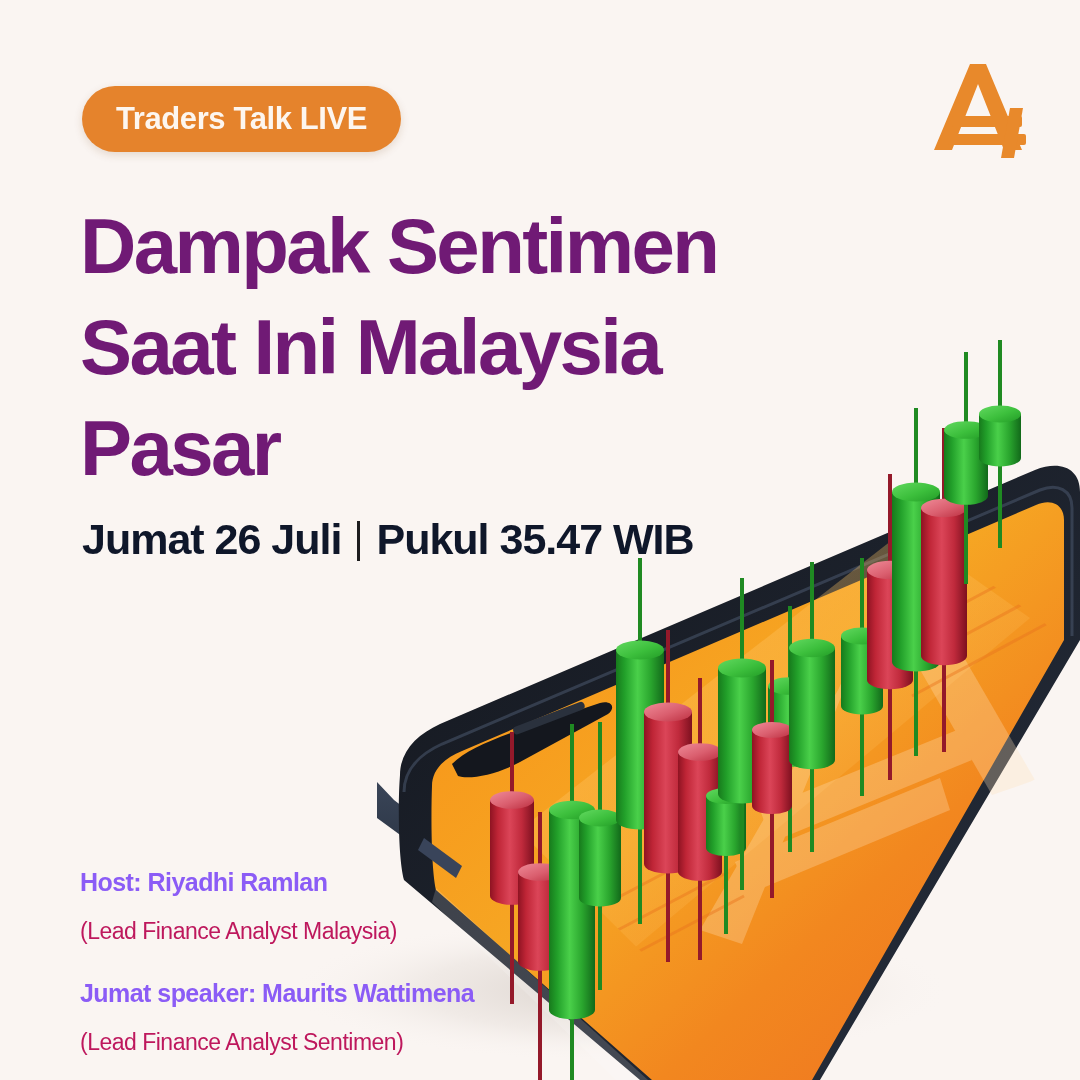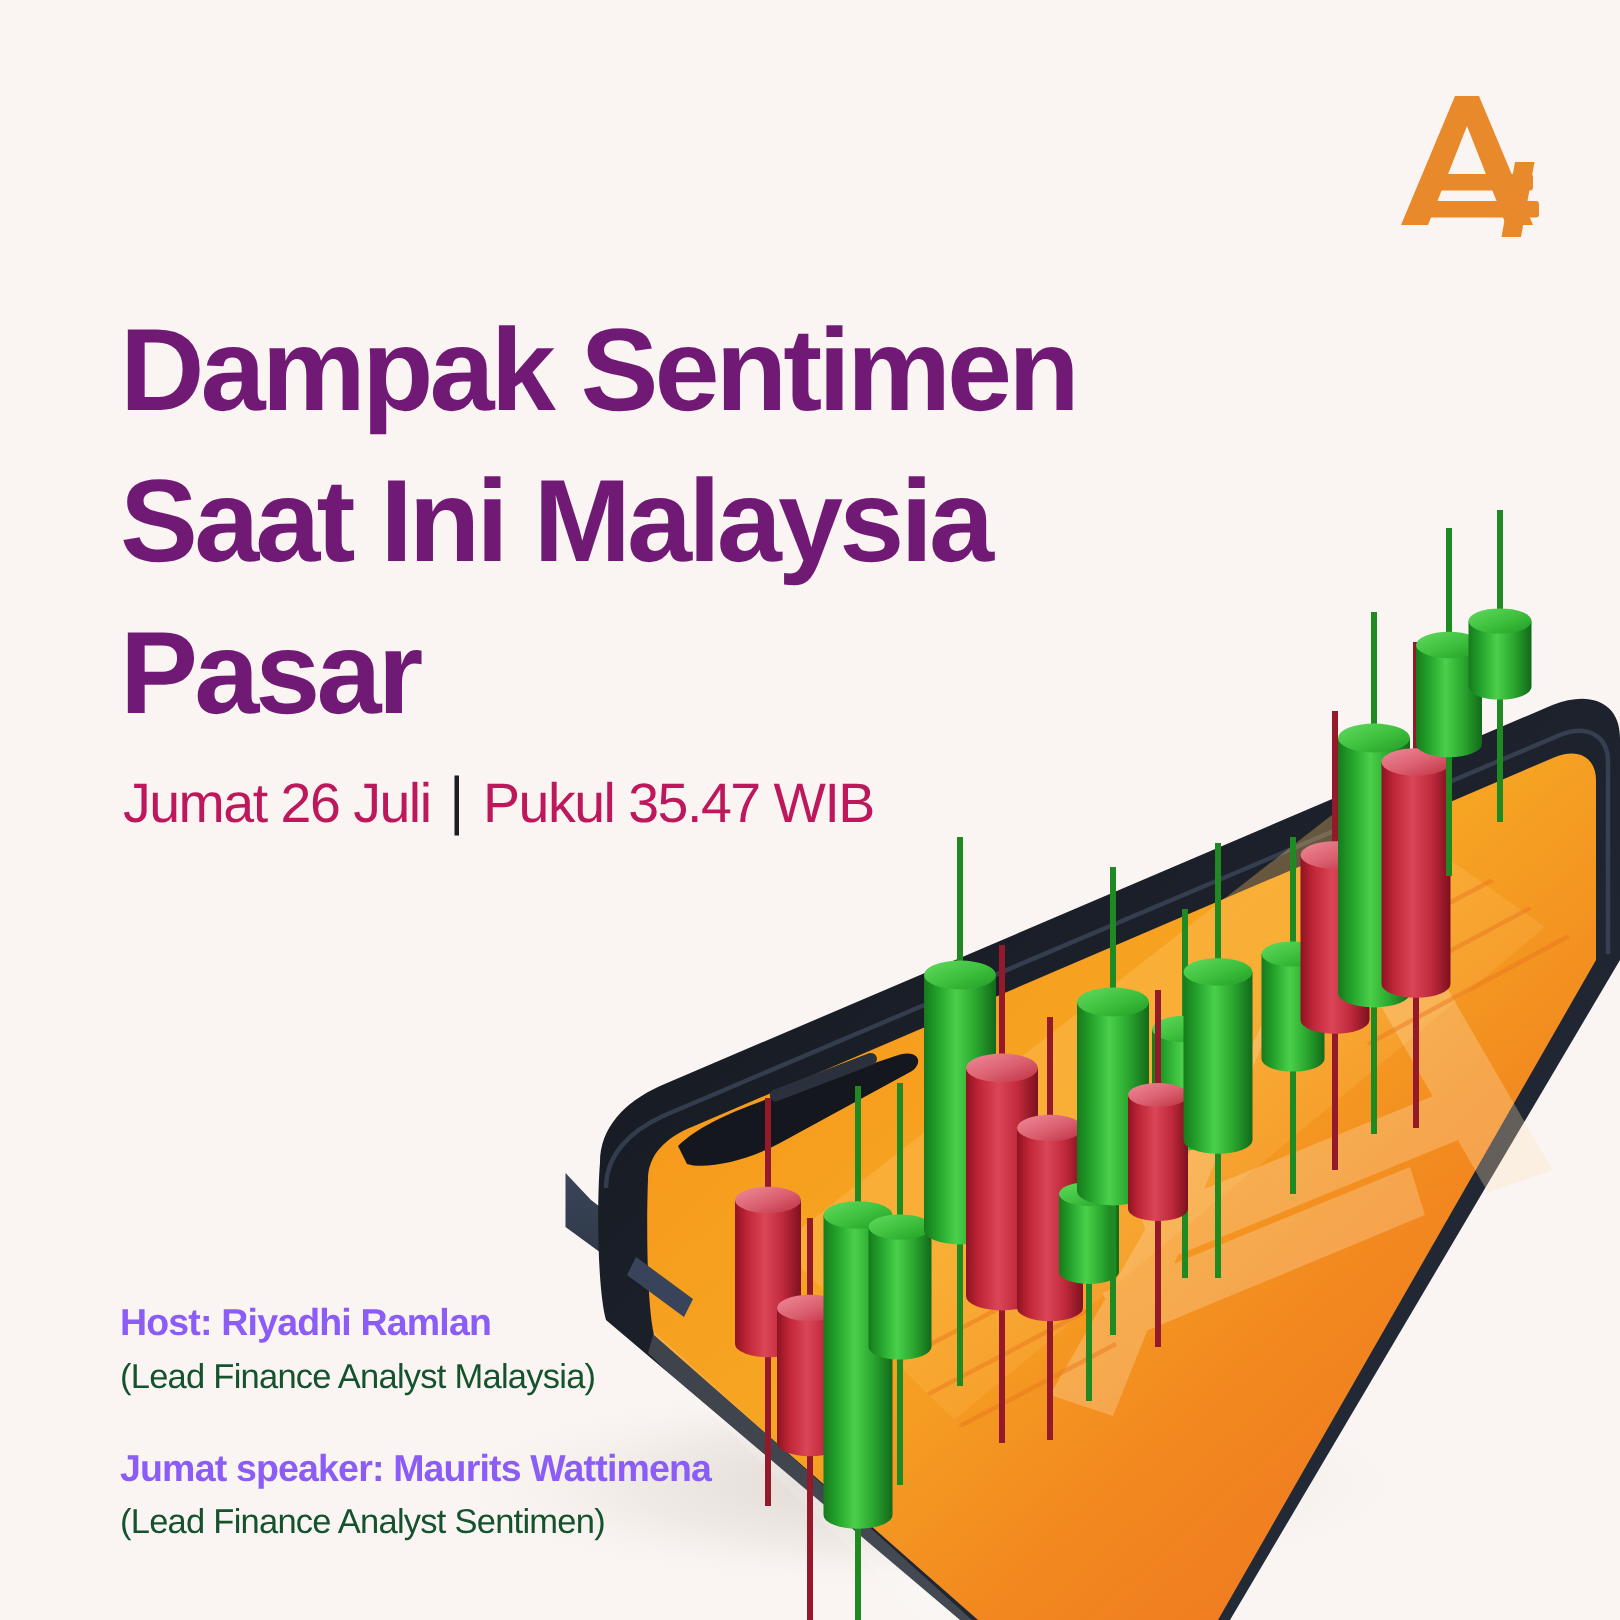--- a/index.html
+++ b/index.html
@@ -52,24 +52,25 @@
     line-height:101px;
     font-weight:bold;
     letter-spacing:-2.6px;
     white-space:nowrap;
   }
 
   
   .datetime {
     position:absolute; left:82px; top:515px;
     display:flex; align-items:center;
-    color:#be185d;
-    font-size:37px;
+    color:#0f172a;
+    font-size:43px;
     letter-spacing:-1px;
     white-space:nowrap;
+    font-weight:bold;
   }
   .datetime .sep {
     display:inline-block;
     width:3px; height:40px;
     background:#1d1d1f;
     margin:0 16px;
     position:relative; top:1px;
   }
 
   
@@ -81,25 +82,25 @@
   .sp-block:last-child { margin-bottom:0; }
   .sp-name {
     color:#8b5cf6;
     font-size:25px;
     font-weight:bold;
     letter-spacing:-.55px;
     line-height:33px;
     white-space:nowrap;
   }
   .sp-role {
-    color:#14532d;
+    color:#be185d;
     font-size:23px;
     letter-spacing:-.5px;
     line-height:32px;
-    margin-top:2px;
+    margin-top:16px;
     white-space:nowrap;
   }
 
   
   .artwork {
     position:absolute; left:0; top:0;
     width:1080px; height:1080px;
     z-index:10;
     pointer-events:none;
   }
@@ -119,20 +120,23 @@
     <svg viewBox="0 0 112 106" width="112" height="106">
       <g fill="#e8892b">
         <path d="M44 6 L60 6 L96 92 L78 92 L52 26 L26 92 L8 92 Z"></path>
         <rect x="26" y="58" width="70" height="11" rx="2"></rect>
         <rect x="22" y="76" width="78" height="11" rx="2"></rect>
         <path d="M84 50 L97 50 L88 100 L75 100 Z"></path>
       </g>
     </svg>
   </div>
 
+  <div class="badge">
+    <span class="badge-label">Traders Talk LIVE</span>
+  </div>
 
   <div class="headline">
     <div class="headline-line">Dampak Sentimen</div>
     <div class="headline-line">Saat Ini Malaysia</div>
     <div class="headline-line">Pasar</div>
   </div>
 
   <div class="datetime">
     <span>Jumat 26 Juli</span>
     <span class="sep"></span>

